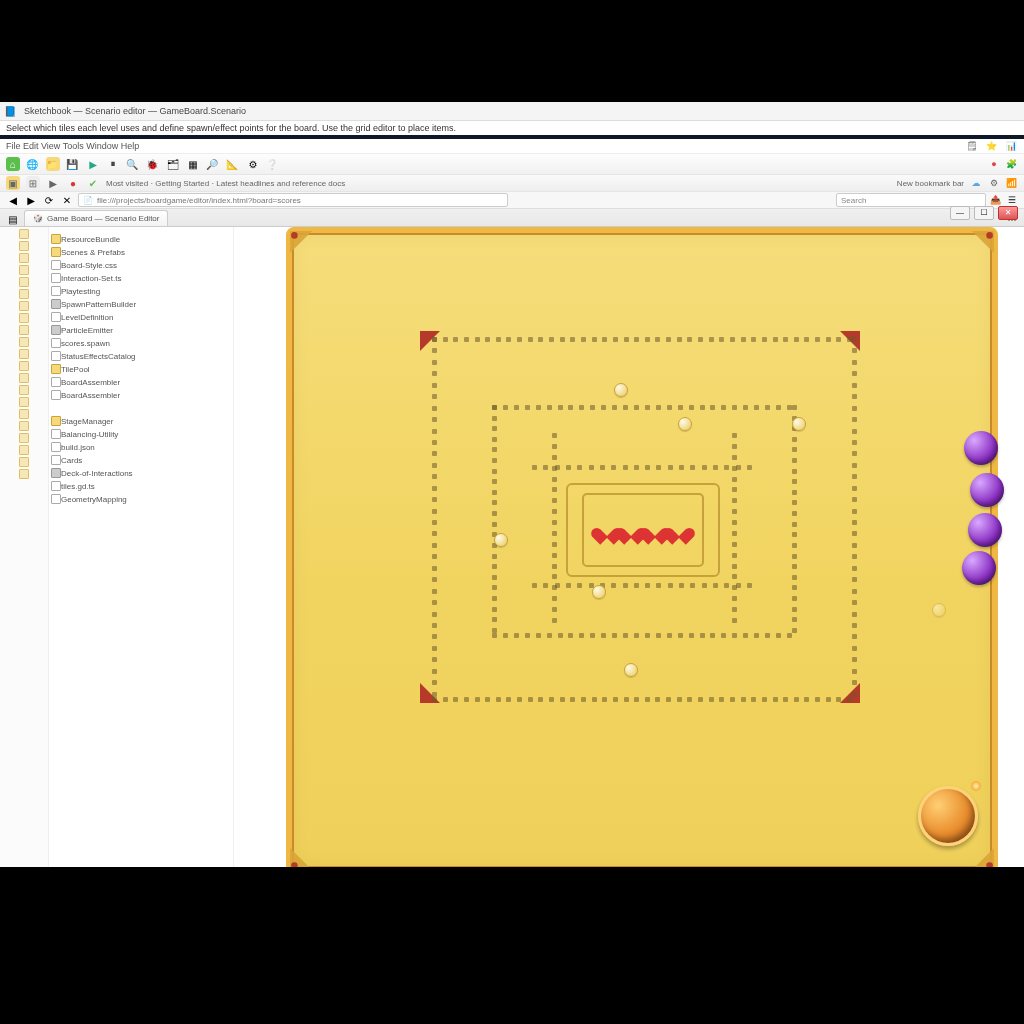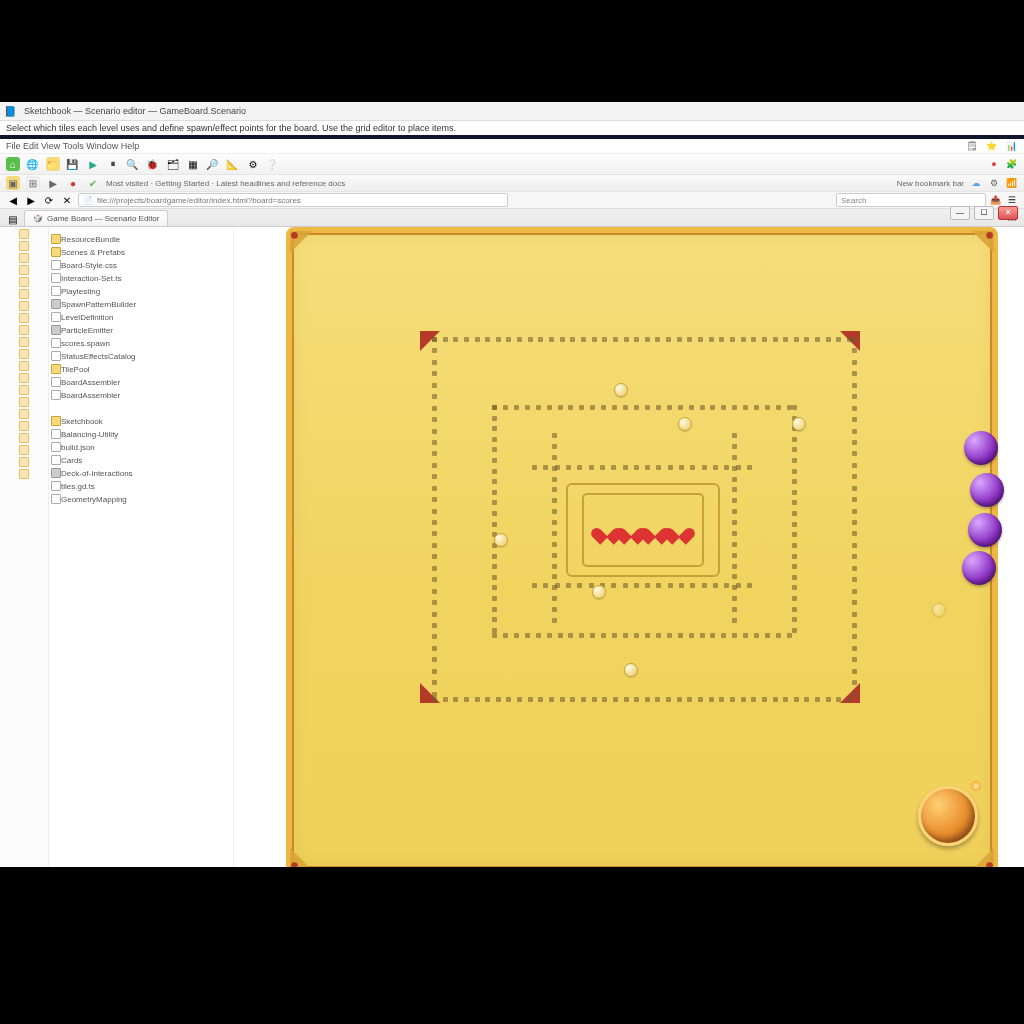--- a/index.html
+++ b/index.html
@@ -219,21 +219,21 @@
         <div class="node">
           <span class="ico ifile"></span>
           <span>BoardAssembler</span>
         </div>
         <div class="node">
           <span class="ico "></span>
           <span></span>
         </div>
         <div class="node">
           <span class="ico ifold"></span>
-          <span>Sketchbook</span>
+          <span>StageManager</span>
         </div>
         <div class="node">
           <span class="ico ifile"></span>
           <span>Balancing-Utility</span>
         </div>
         <div class="node">
           <span class="ico ifile"></span>
           <span>build.json</span>
         </div>
         <div class="node">

